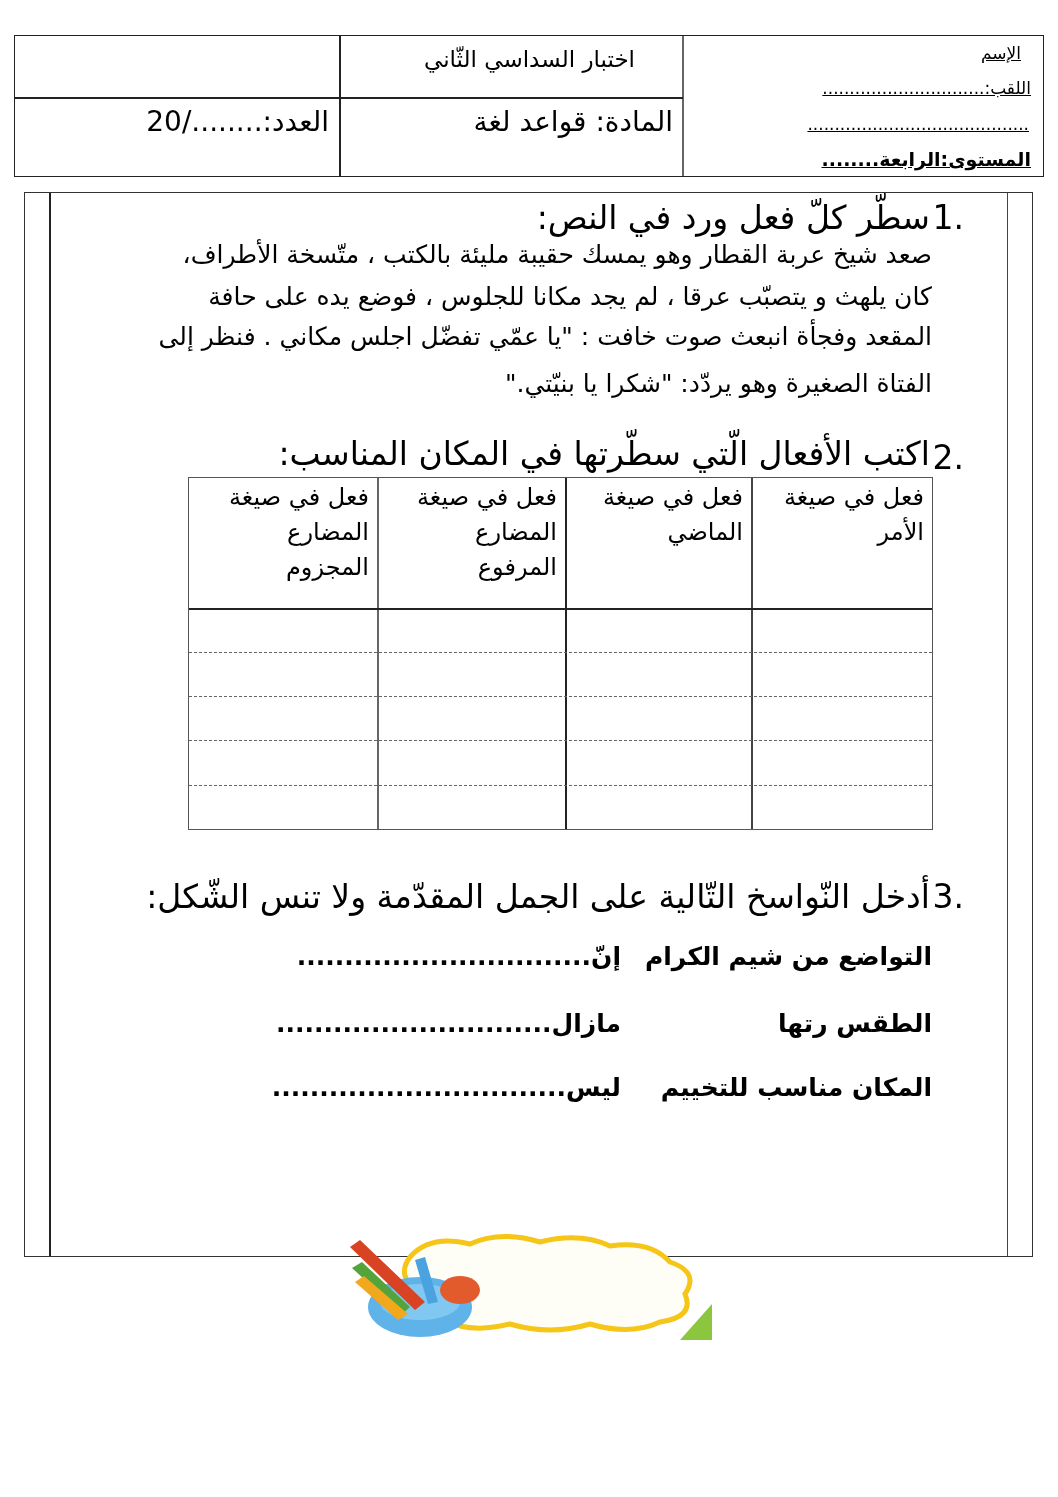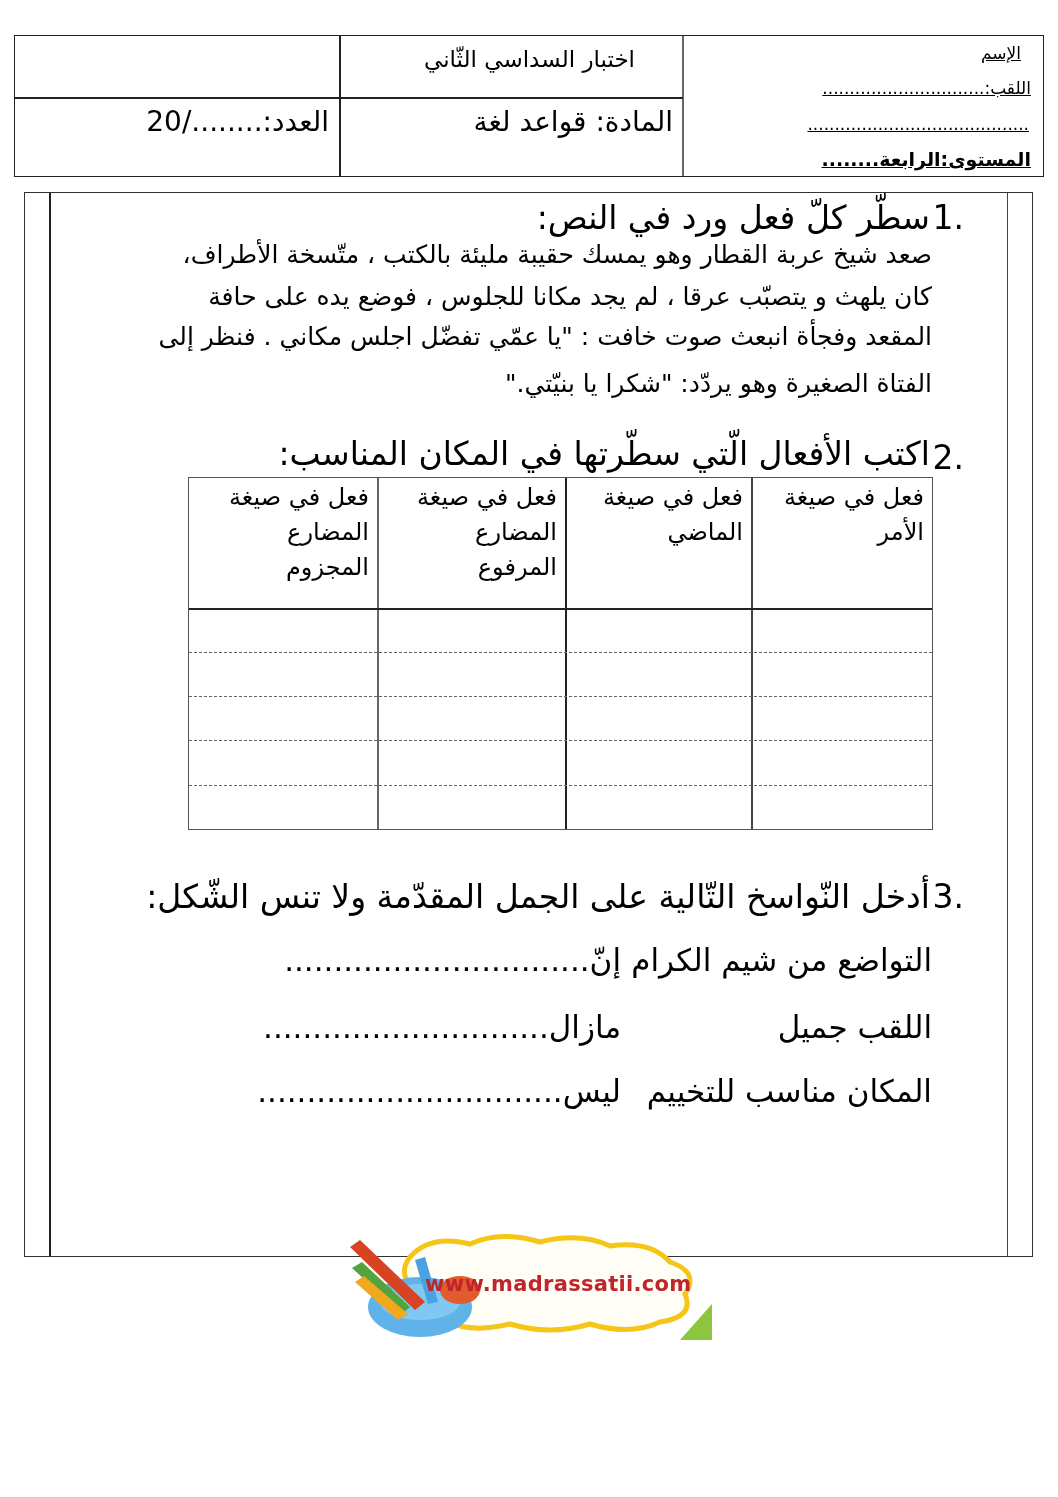--- a/index.html
+++ b/index.html
@@ -21,21 +21,21 @@
 
   .q-title { position:absolute; font-size:33px; white-space:nowrap; line-height:1.2; }
   .para-line { position:absolute; right:126px; font-size:25px; white-space:nowrap; line-height:1.2; text-align:right; }
 
   
   #vtable { left:188px; top:477px; width:745px; height:353px; border:1.5px solid #555; box-sizing:border-box; }
   .th-cell { position:absolute; top:0; height:130px; font-size:24px; line-height:1.45; text-align:right; padding:2px 8px 0 0; box-sizing:border-box; }
   .dotted { position:absolute; left:0; right:0; height:0; border-top:1.5px dashed #666; }
   .blank-cell { position:absolute; }
 
-  .sentence { position:absolute; font-size:31px; white-space:nowrap; line-height:1.2; }
+  .sentence { position:absolute; font-size:25px; white-space:nowrap; line-height:1.2;font-weight:bold; }
 
   
   #logo { left:350px; top:1232px; width:370px; height:110px; }
   .logo-text { position:absolute; left:75px; top:40px; font-family:"DejaVu Sans", sans-serif; font-weight:bold; font-size:21px; color:#c0252b; letter-spacing:0.3px; }
 </style>
 </head>
 <body>
 
 <div id="hdr" class="abs">
   <div class="vline" style="left:324px;top:0;bottom:0;width:1.5px;background:#222;"></div>
@@ -104,21 +104,21 @@
   <div class="blank-cell" style="left:189px;width:187px;top:132px;height:218px;"></div>
   <div class="blank-cell" style="left:0;width:188px;top:132px;height:218px;"></div>
 </div>
 
 <div class="q-title rtl abs" style="right:94px;top:877px;">3.</div>
 <div class="q-title rtl abs" style="right:128px;top:877px;">أدخل النّواسخ التّالية على الجمل المقدّمة ولا تنس الشّكل:</div>
 
 <div class="sentence rtl abs" style="right:126px;top:942px;">التواضع من شيم الكرام</div>
 <div class="sentence rtl abs" style="right:437px;top:942px;">إنّ...............................</div>
 
-<div class="sentence rtl abs" style="right:126px;top:1009px;">اللقب جميل</div>
+<div class="sentence rtl abs" style="right:126px;top:1009px;">الطقس رتها</div>
 <div class="sentence rtl abs" style="right:437px;top:1009px;">مازال.............................</div>
 
 <div class="sentence rtl abs" style="right:126px;top:1073px;">المكان مناسب للتخييم</div>
 <div class="sentence rtl abs" style="right:437px;top:1073px;text-align:center;">ليس...............................</div>
 
 <div id="logo" class="abs">
   <svg width="370" height="110" viewBox="0 0 370 110">
 
     <path d="M60,25 Q80,2 120,12 Q150,-2 190,10 Q230,0 260,14 Q300,8 320,30 Q350,40 335,62 Q345,85 310,90 Q280,104 240,92 Q200,104 160,92 Q120,102 95,88 Q60,80 70,60 Q45,45 60,25 Z" fill="#fffef6" stroke="#f5c518" stroke-width="5"></path>
 
@@ -127,14 +127,13 @@
 
     <polygon points="0,15 10,8 75,70 65,78" fill="#d84323"></polygon>
     <polygon points="2,36 12,30 60,75 52,82" fill="#55a33b"></polygon>
     <polygon points="5,50 14,44 58,82 48,88" fill="#f2a81d"></polygon>
     <polygon points="65,28 75,25 88,70 78,72" fill="#4aa3e0"></polygon>
 
     <ellipse cx="110" cy="58" rx="20" ry="14" fill="#e25b2c"></ellipse>
 
     <polygon points="362,72 362,108 330,108" fill="#8cc63f"></polygon>
   </svg>
-  <div class="logo-text">www.madrassatii.com</div>
 </div>
 
 </body></html>

